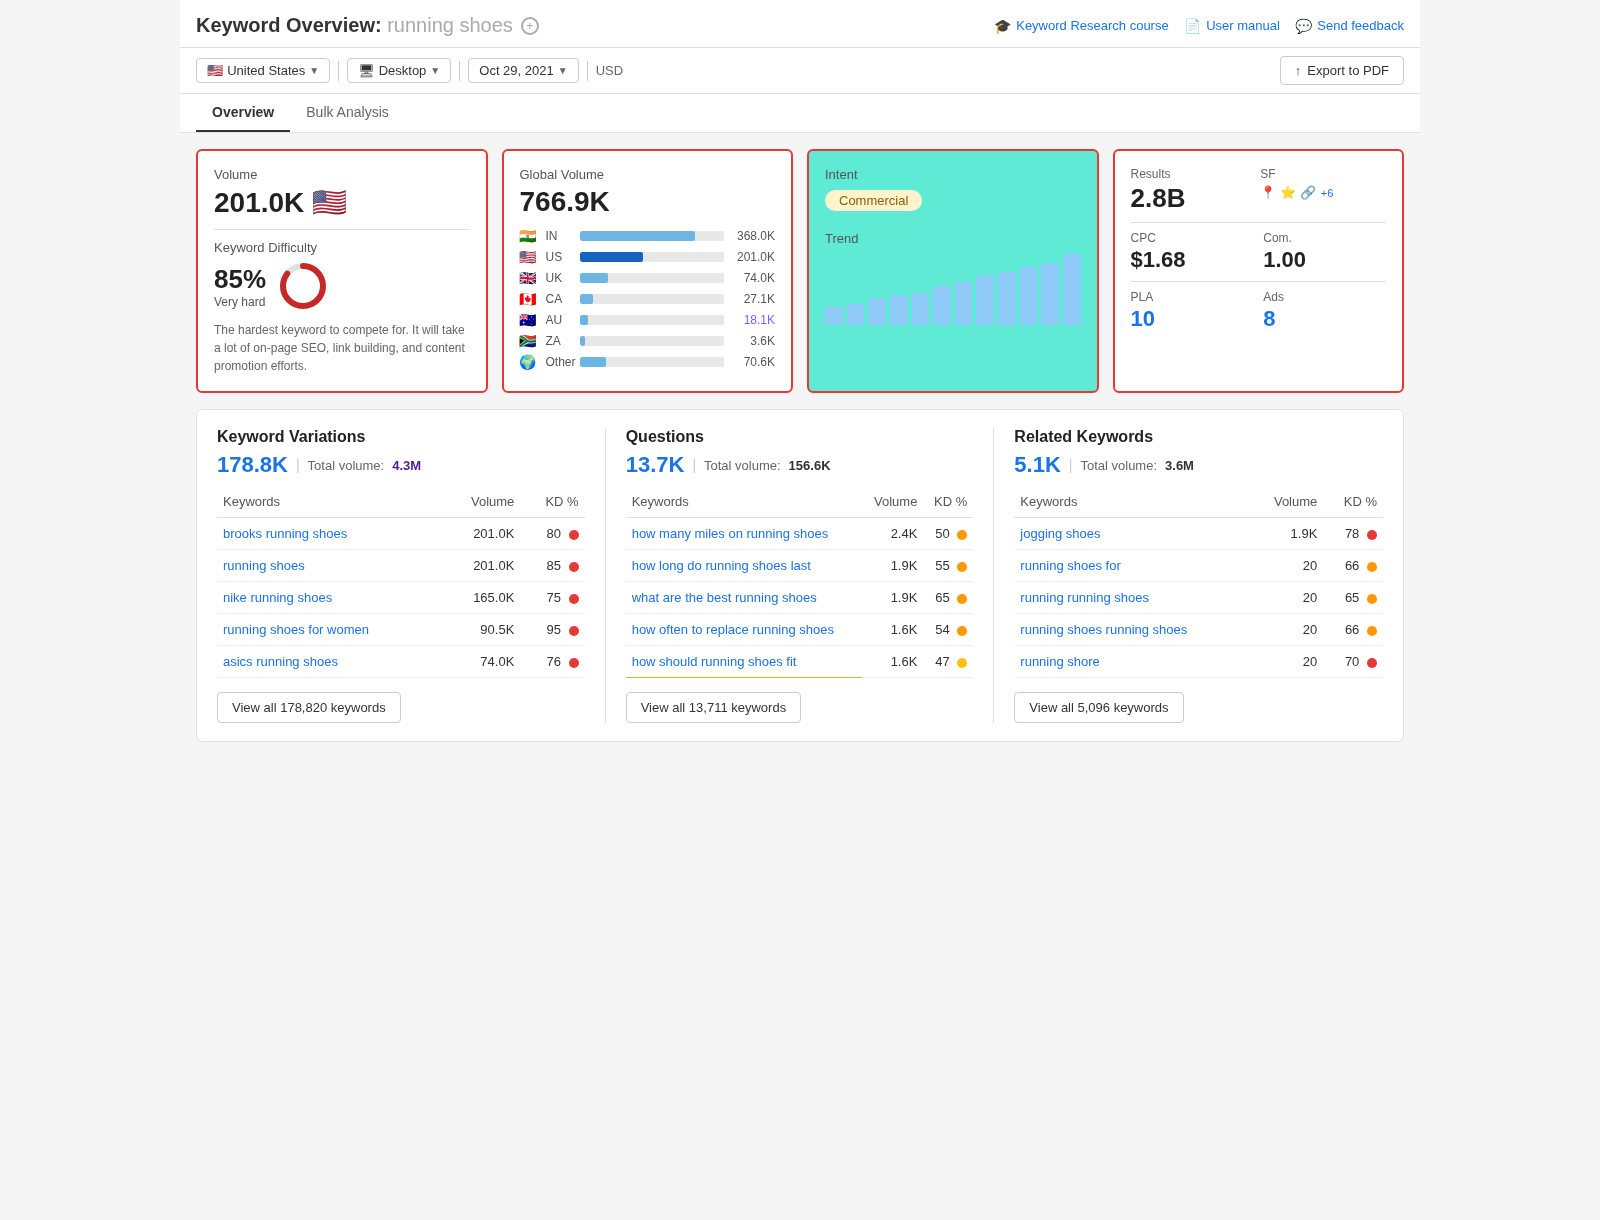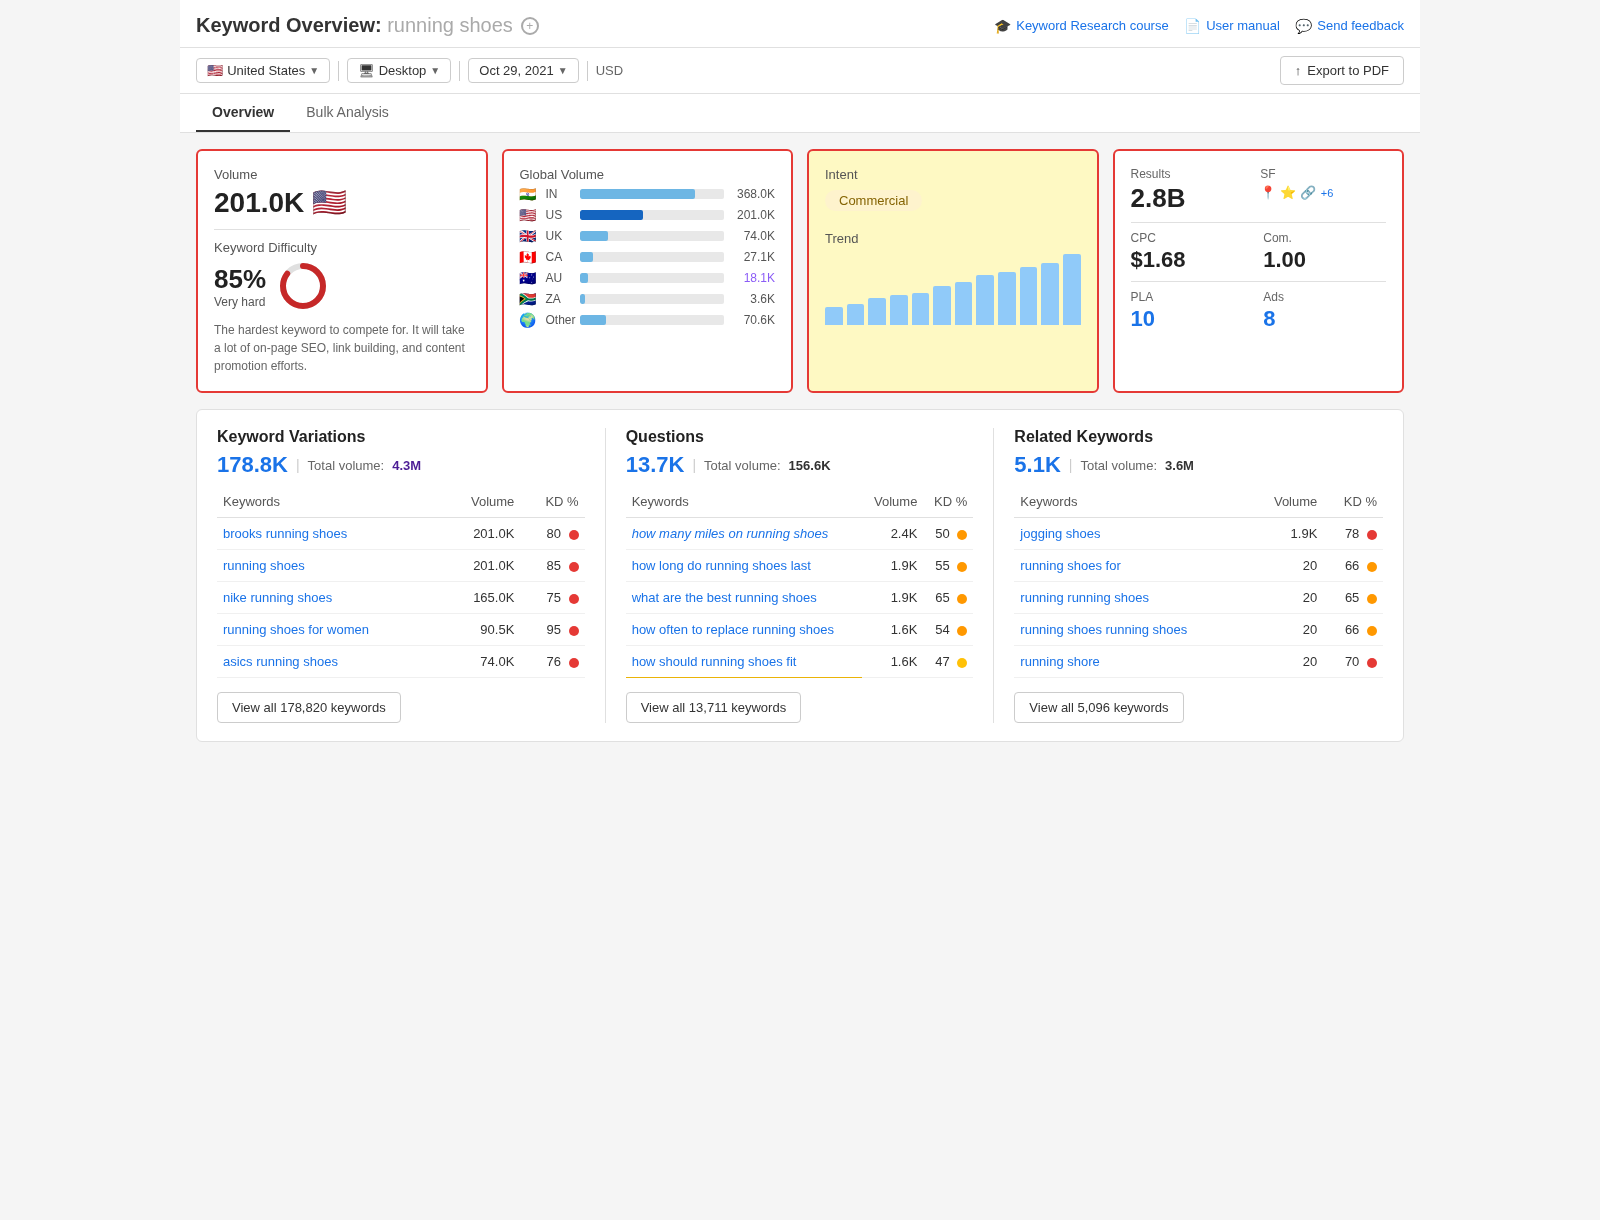--- a/index.html
+++ b/index.html
@@ -92,20 +92,21 @@
               <circle cx="25" cy="25" r="20" fill="none" stroke="#c62828" stroke-width="6" stroke-dasharray="106.8 125.6" stroke-linecap="round"></circle>
             </svg>
           </div>
         </div>
         <div style="font-size:12px;color:#666;margin-top:10px;line-height:1.5;">The hardest keyword to compete for. It will take a lot of on-page SEO, link building, and content promotion efforts.</div>
       </div>
     </div>
 
     <div style="background:#fff;border:2px solid #e53935;border-radius:6px;padding:16px;">
       <div style="font-size:13px;color:#555;margin-bottom:4px;">Global Volume</div>
+      <div style="font-size:28px;font-weight:700;color:#222;margin-bottom:10px;">766.9K</div>
       <div>
 
         <div style="display:flex;align-items:center;gap:6px;margin-bottom:5px;font-size:12px;">
           <span style="font-size:14px;width:20px;">🇮🇳</span>
           <span style="width:28px;color:#555;">IN</span>
           <div style="flex:1;height:10px;background:#e8e8e8;border-radius:2px;overflow:hidden;">
             <div style="width:80%;height:100%;background:#6db6e4;border-radius:2px;"></div>
           </div>
           <span style="width:45px;text-align:right;color:#555;font-size:12px;">368.0K</span>
         </div>
@@ -159,21 +160,21 @@
           <span style="font-size:14px;width:20px;">🌍</span>
           <span style="width:28px;color:#555;">Other</span>
           <div style="flex:1;height:10px;background:#e8e8e8;border-radius:2px;overflow:hidden;">
             <div style="width:18%;height:100%;background:#6db6e4;border-radius:2px;"></div>
           </div>
           <span style="width:45px;text-align:right;color:#555;font-size:12px;">70.6K</span>
         </div>
       </div>
     </div>
 
-    <div style="background:#fef9c3;border:2px solid #e53935;border-radius:6px;padding:16px;">
+    <div style="background:#5eead4;border:2px solid #e53935;border-radius:6px;padding:16px;">
       <div style="font-size:13px;color:#555;margin-bottom:8px;">Intent</div>
       <div style="display:inline-block;background:#fef3cd;color:#856404;border-radius:12px;padding:3px 14px;font-size:13px;">Commercial</div>
       <div style="font-size:13px;color:#555;margin-top:20px;margin-bottom:8px;">Trend</div>
       <div style="display:flex;align-items:flex-end;gap:4px;height:75px;padding-bottom:4px;">
         <div style="flex:1;height:25%;background:#90caf9;border-radius:2px 2px 0 0;"></div>
         <div style="flex:1;height:30%;background:#90caf9;border-radius:2px 2px 0 0;"></div>
         <div style="flex:1;height:38%;background:#90caf9;border-radius:2px 2px 0 0;"></div>
         <div style="flex:1;height:42%;background:#90caf9;border-radius:2px 2px 0 0;"></div>
         <div style="flex:1;height:45%;background:#90caf9;border-radius:2px 2px 0 0;"></div>
         <div style="flex:1;height:55%;background:#90caf9;border-radius:2px 2px 0 0;"></div>
@@ -317,21 +318,21 @@
           <thead>
             <tr>
               <th style="text-align:left;color:#555;font-weight:400;padding:4px 6px 8px;border-bottom:1px solid #e0e0e0;">Keywords</th>
               <th style="text-align:right;color:#555;font-weight:400;padding:4px 6px 8px;border-bottom:1px solid #e0e0e0;">Volume</th>
               <th style="text-align:right;color:#555;font-weight:400;padding:4px 6px 8px;border-bottom:1px solid #e0e0e0;">KD %</th>
             </tr>
           </thead>
           <tbody id="q-tbody">
               <tr>
     <td style="padding:8px 6px;border-bottom:1px solid #f0f0f0;">
-      <a style="color:#1a73e8;text-decoration:none;cursor:pointer;font-style:italic;">how many miles on running shoes</a>
+      <a style="color:#1a73e8;text-decoration:none;cursor:pointer;">how many miles on running shoes</a>
     </td>
     <td style="padding:8px 6px;border-bottom:1px solid #f0f0f0;text-align:right;color:#333;">2.4K</td>
     <td style="padding:8px 6px;border-bottom:1px solid #f0f0f0;text-align:right;">
       <span style="margin-right:4px;">50</span>
       <span style="width:10px;height:10px;border-radius:50%;background:#ff9800;display:inline-block;vertical-align:middle;"></span>
     </td>
   </tr>
               <tr>
     <td style="padding:8px 6px;border-bottom:1px solid #f0f0f0;">
       <a style="color:#1a73e8;text-decoration:none;cursor:pointer;">how long do running shoes last</a>

